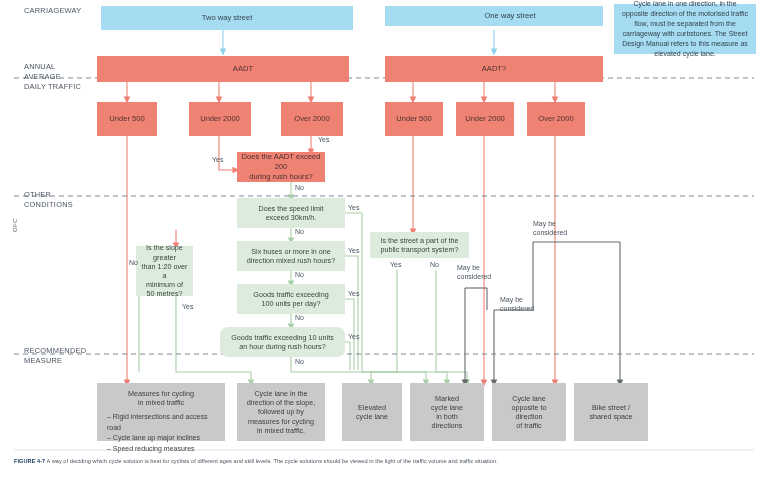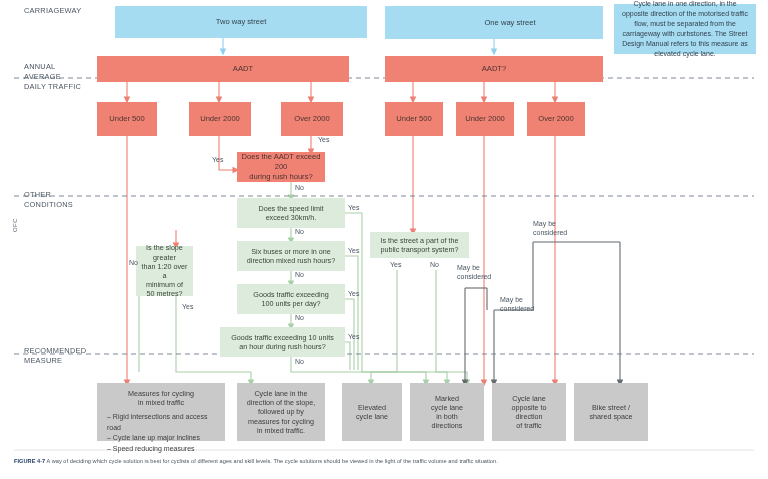--- a/index.html
+++ b/index.html
@@ -176,24 +176,24 @@
   <div class="band-label" style="left:24px; top:6px;">CARRIAGEWAY</div>
   <div class="band-label" style="left:24px; top:62px;">ANNUAL
 AVERAGE
 DAILY TRAFFIC</div>
   <div class="band-label" style="left:24px; top:190px;">OTHER
 CONDITIONS</div>
   <div class="band-label" style="left:24px; top:346px;">RECOMMENDED
 MEASURE</div>
   <div class="vert-label" style="left:12px; top:232px;">OFC</div>
 
-  <div class="node blue" style="left:115px; top:6px; width:252px; height:32px;">
+  <div class="node blue" style="left:101px; top:6px; width:252px; height:24px;">
     <span>Two way street</span>
   </div>
-  <div class="node blue" style="left:385px; top:6px; width:218px; height:33px;padding-left:36px;">
+  <div class="node blue" style="left:385px; top:6px; width:218px; height:20px;padding-left:36px;">
     <span>One way street</span>
   </div>
   <div class="node blue note-body" style="left:614px; top:4px; width:142px; height:50px; padding:4px 6px;">
     <span>Cycle lane in one direction, in the opposite direction of the motorised traffic flow, must be separated from the carriageway with curbstones. The Street Design Manual refers to this measure as elevated cycle lane.</span>
   </div>
 
   <div class="node red" style="left:97px; top:56px; width:252px; height:26px;padding-left:44px;">
     <span>AADT</span>
   </div>
   <div class="node red" style="left:385px; top:56px; width:218px; height:26px;">
@@ -237,21 +237,21 @@
 exceed 30km/h.</span>
   </div>
   <div class="node green" style="left:237px; top:241px; width:108px; height:30px;">
     <span>Six buses or more in one
 direction mixed rush hours?</span>
   </div>
   <div class="node green" style="left:237px; top:284px; width:108px; height:30px;">
     <span>Goods traffic exceeding
 100 units per day?</span>
   </div>
-  <div class="node green" style="left:220px; top:327px; width:125px; height:30px;">
+  <div class="node green" style="left:220px; top:327px; width:125px; height:30px;border-radius:8px;">
     <span>Goods traffic exceeding 10 units
 an hour during rush hours?</span>
   </div>
 
   <div class="node green" style="left:370px; top:232px; width:99px; height:26px;">
     <span>Is the street a part of the
 public transport system?</span>
   </div>
 
   <div class="edge-label" style="left:212px; top:156px;">Yes</div>

